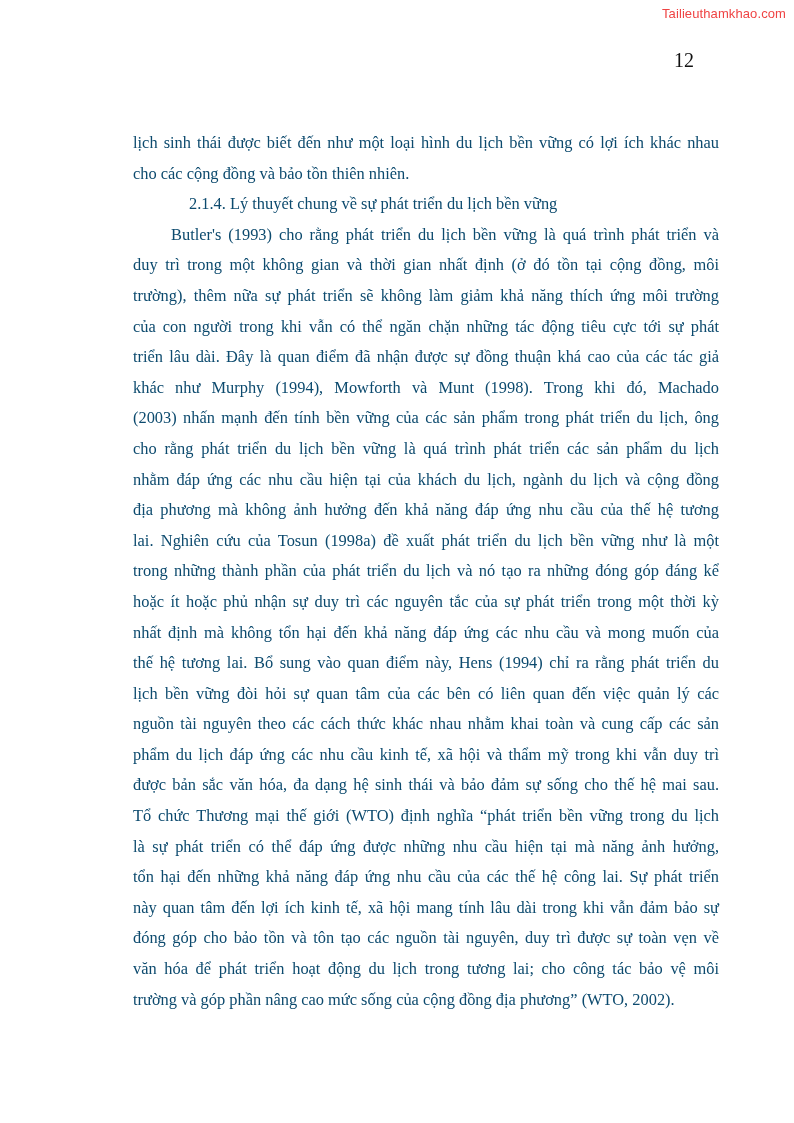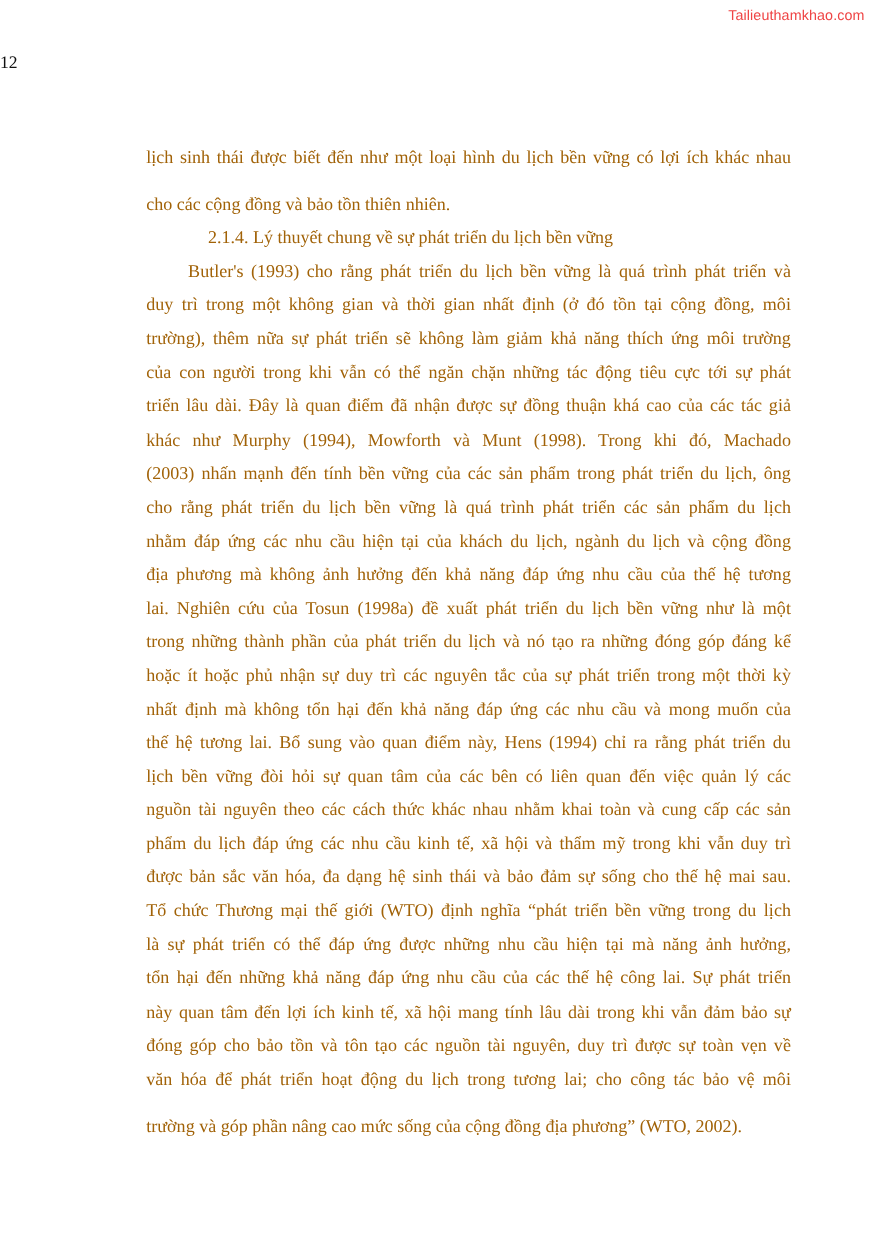--- a/index.html
+++ b/index.html
@@ -3,32 +3,32 @@
 <meta charset="utf-8">
 <style>
   html, body { margin: 0; padding: 0; background: #ffffff; }
   body { width: 794px; height: 1123px; position: relative; overflow: hidden; }
   .watermark {
     position: absolute; top: 6px; right: 8px;
     font-family: "Liberation Sans", sans-serif; font-size: 13px;
     color: #ef4444; letter-spacing: 0.1px;
   }
   .page-number {
-    position: absolute; top: 49px; left: 0; width: 694px; text-align: left;
-    font-family: "Liberation Serif", serif; font-size: 16px; color: #111;
+    position: absolute; top: 49px; left: 0; width: 694px; text-align: right;
+    font-family: "Liberation Serif", serif; font-size: 20px; color: #111;
   }
   .content {
     position: absolute; left: 133px; top: 132px; width: 586px;
-    font-family: "Liberation Serif", serif; font-size: 16.4px; color: #a16207;
+    font-family: "Liberation Serif", serif; font-size: 16.4px; color: #0c4a6e;
   }
   .line {
     height: 30.6px; line-height: 22px; white-space: nowrap;
     text-align: justify; text-align-last: justify;
   }
-  .line.last { text-align-last: left; margin-top: 12px; }
+  .line.last { text-align-last: left; }
   .line.indent { padding-left: 38px; }
   .heading {
     height: 30.6px; line-height: 22px; padding-left: 56px;
     font-weight: normal; white-space: nowrap;
   }
 </style>
 </head>
 <body>
 
 <div class="watermark">Tailieuthamkhao.com</div>

